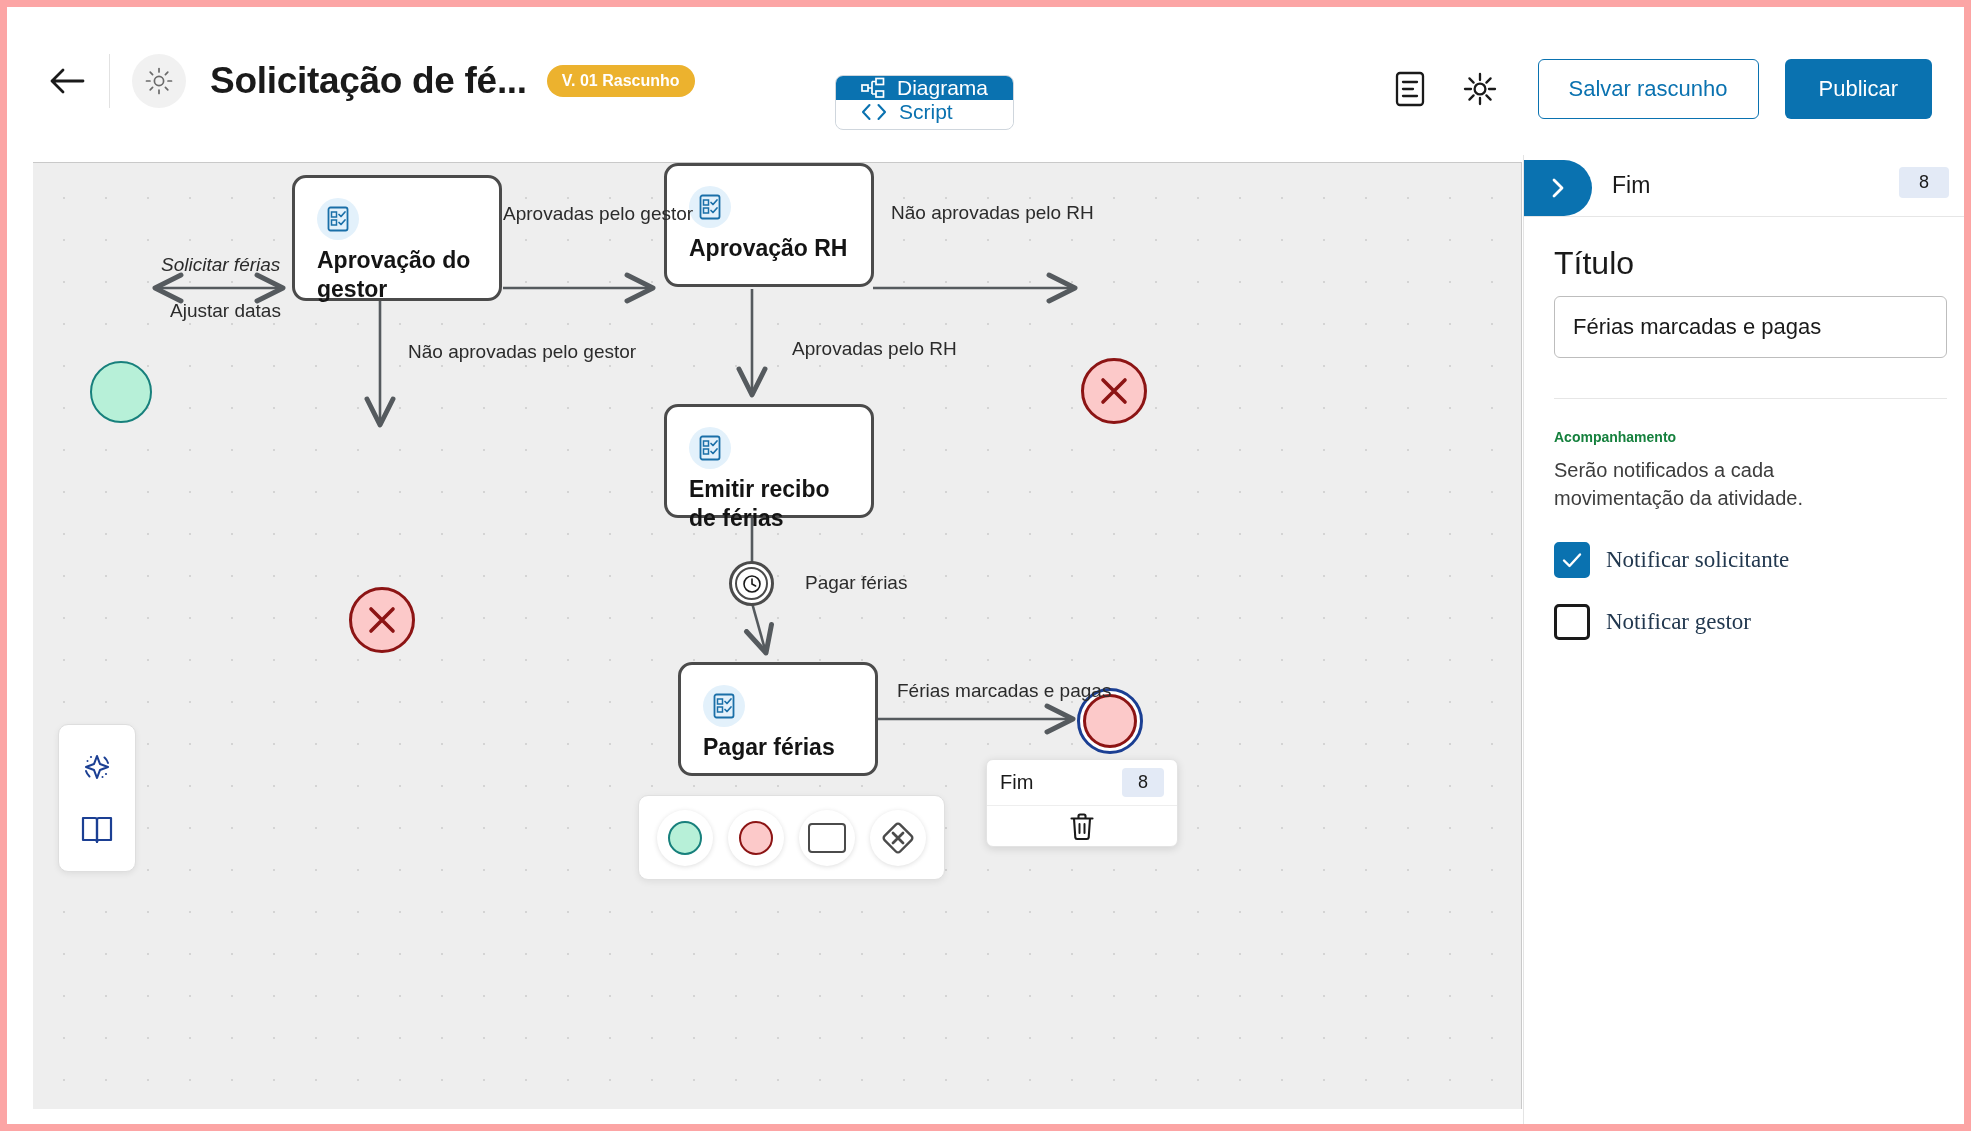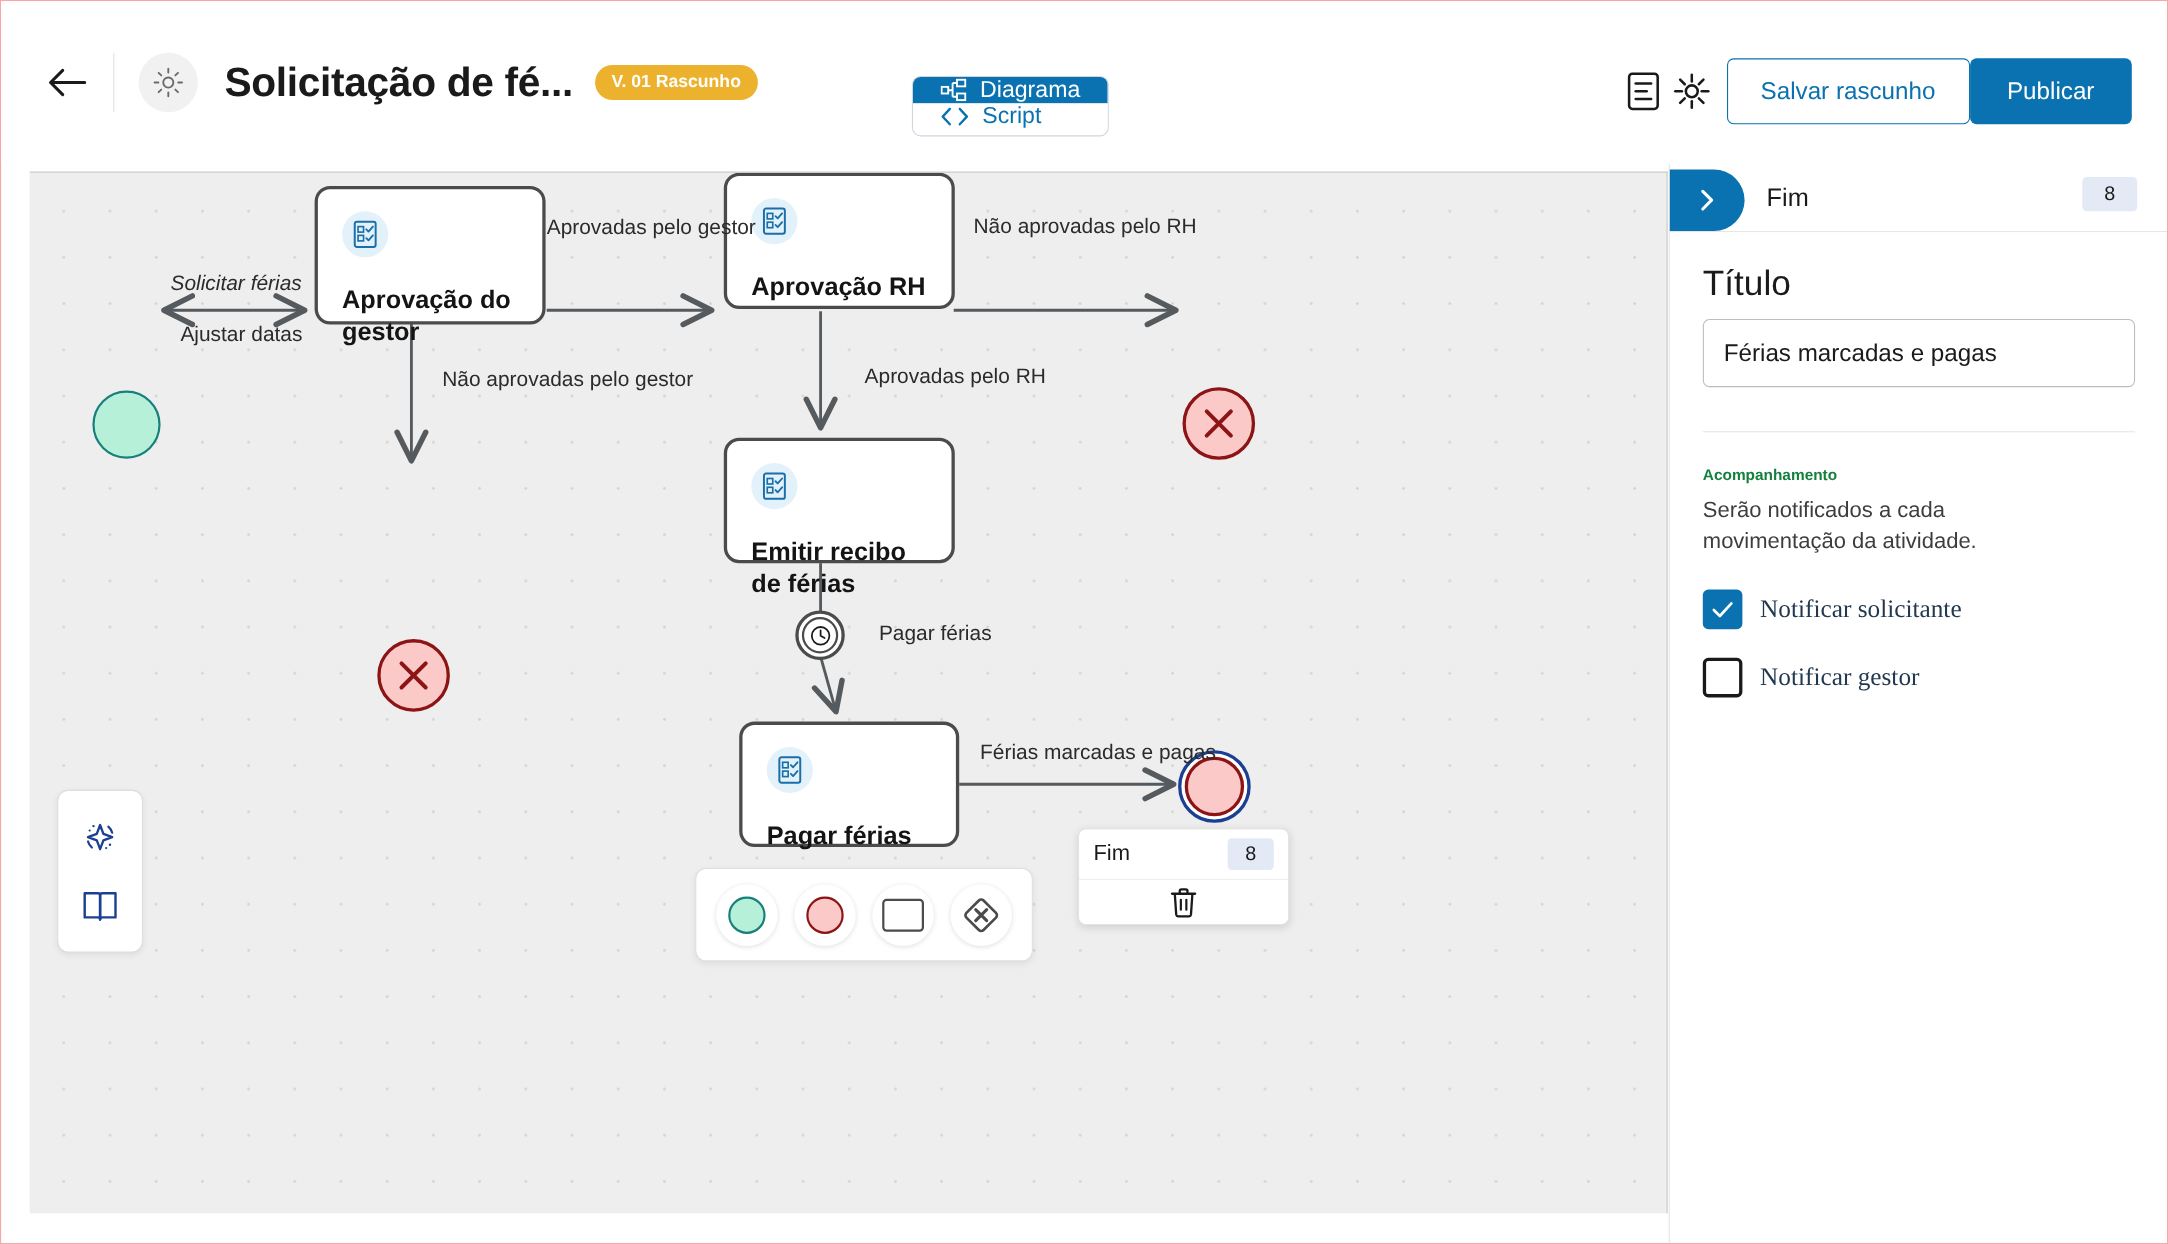--- a/index.html
+++ b/index.html
@@ -6,21 +6,21 @@
   html, body {
     width: 1971px; height: 1131px;
     font-family: "Liberation Sans", sans-serif;
     background: #ffffff;
     overflow: hidden;
   }
   #app {
     position: relative;
     width: 1971px; height: 1131px;
     background: #ffffff;
-    border: 1px solid #fca5a5;
+    border: 7px solid #fca5a5;
     overflow: hidden;
   }
 
   
   #header {
     position: absolute; left: 0; top: 0;
     width: 1971px; height: 148px;
     background: #ffffff;
     display: flex; align-items: center;
   }
@@ -62,21 +62,21 @@
     display: flex; align-items: center; gap: 12px;
     padding: 0 25px; font-size: 21px; cursor: pointer;
     white-space: nowrap;
   }
   .tab.active { background: #0a72b0; color: #ffffff; }
   .tab.inactive { background: #ffffff; color: #0a72b0; }
 
   
   #hdr-right {
     position: absolute; right: 32px; top: 52px;
-    display: flex; align-items: center; 
+    display: flex; align-items: center; gap: 26px;
   }
   .hdr-icon-btn {
     width: 44px; height: 44px; display: flex;
     align-items: center; justify-content: center; cursor: pointer;
   }
   #save-draft-btn {
     height: 60px; padding: 0 30px;
     border: 1px solid #0a72b0; border-radius: 6px;
     background: #ffffff; color: #0a72b0;
     font-size: 22px; font-family: inherit;
@@ -114,21 +114,20 @@
   .node-icon {
     position: absolute; left: 22px; top: 20px;
     width: 42px; height: 42px; border-radius: 50%;
     background: #e3f1fb;
     display: flex; align-items: center; justify-content: center;
   }
   .node-label {
     position: absolute; left: 22px; top: 68px; right: 14px;
     font-size: 23px; font-weight: 700; color: #141414;
     line-height: 1.25;
-    margin-top: 18px;
   }
   .edge-label {
     position: absolute;
     font-size: 19px; color: #2b2b2b; white-space: nowrap;
   }
 
   .circ {
     position: absolute; border-radius: 50%;
   }
 

